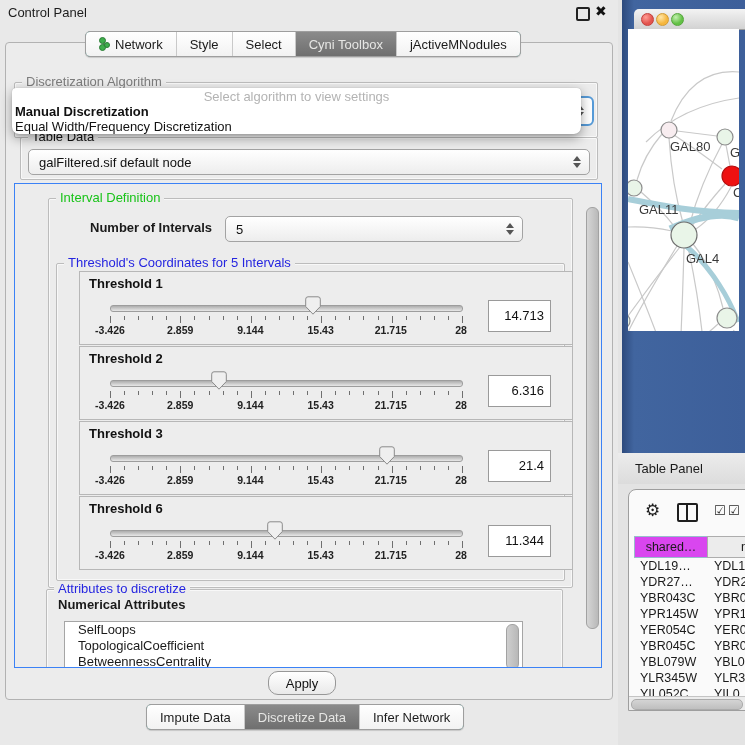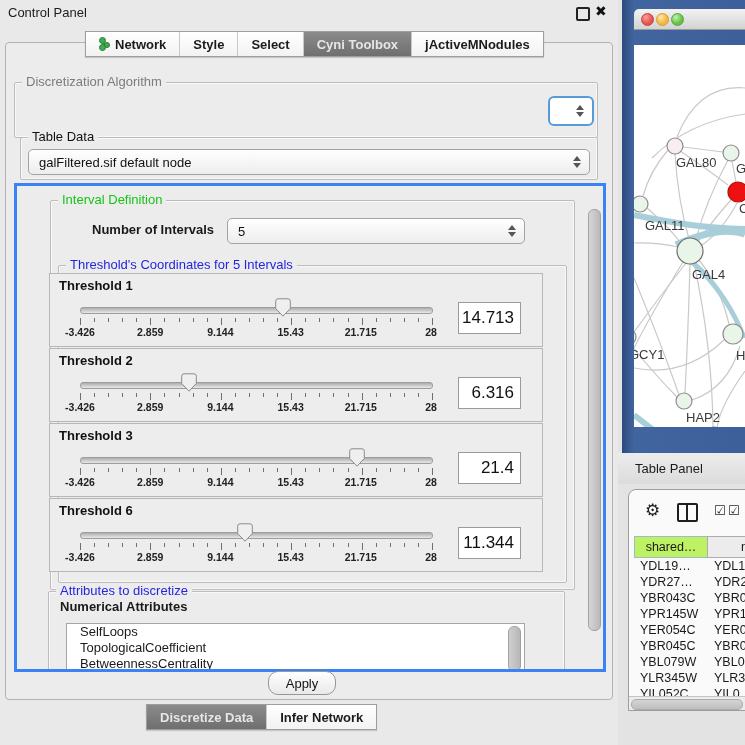--- a/index.html
+++ b/index.html
@@ -7,22 +7,22 @@
         font-family:"Liberation Sans","DejaVu Sans",sans-serif;color:#1a1a1a;}
   .abs{position:absolute;}
 
   
   #cp{left:0;top:0;width:618px;height:745px;background:#E9E9E9;}
   #cp-titlebar{left:0;top:0;width:618px;height:26px;}
   #cp-title{left:8px;top:5px;font-size:13px;color:#1c1c1c;}
   #float-ic{left:576px;top:7px;width:10px;height:10px;border:2px solid #222;border-radius:2px;}
   #close-ic{left:595px;top:3px;font-size:14px;font-weight:bold;color:#111;}
 
-  .segbar{display:flex;border:1px solid #9e9e9e;border-radius:0;background:#0f766e;
-          box-shadow:0 1px 1px rgba(0,0,0,.15);overflow:hidden;height:24px;font-weight:bold;}
+  .segbar{display:flex;border:1px solid #9e9e9e;border-radius:5px;background:#0f766e;
+          box-shadow:0 1px 1px rgba(0,0,0,.15);overflow:hidden;height:24px;}
   .seg{display:flex;align-items:center;gap:5px;padding:0 13px;font-size:13px;color:#1b1b1b;
        border-right:1px solid #c9c9c9;background:linear-gradient(#ffffff,#f2f2f2);white-space:nowrap;}
   .seg:last-child{border-right:none;}
   .seg.sel{background:linear-gradient(#8b8b8b,#6f6f6f);color:#e6e6e4;}
   #top-tabs{left:85px;top:31px;}
   #bottom-tabs{left:146px;top:704px;}
   .net-ic{display:inline-block;width:11px;height:14px;position:relative;}
   .net-ic i{position:absolute;width:5px;height:5px;border-radius:50%;background:#3fae4c;border:1px solid #2c7d36;}
   .net-ic i:nth-child(1){left:2px;top:0;}
   .net-ic i:nth-child(2){left:0px;bottom:0;}
@@ -52,75 +52,75 @@
   
   #popup{left:12px;top:88px;width:569px;height:46px;background:#ffffff;z-index:50;
          border-radius:4px 4px 7px 7px;box-shadow:0 4px 12px rgba(0,0,0,.38),0 0 1px rgba(0,0,0,.3);}
   #popup .prompt{height:15px;padding-top:1px;text-align:center;font-size:13px;color:#b3b3b3;}
   #popup .opt{height:15px;padding-left:3px;font-size:13px;color:#111;white-space:nowrap;}
   #popup .opt.hl{font-weight:bold;}
   #focus-combo{left:548px;top:96px;width:42px;height:26px;background:#fff;border:2px solid #579bd8;
                border-radius:6px;z-index:5;}
 
   
-  #scrollpane{left:14px;top:183px;width:586px;height:483px;border:3px solid #3b82f6;
+  #scrollpane{left:14px;top:183px;width:586px;height:483px;border:1px solid #3b82f6;
               background:#ECECEC;overflow:hidden;}
   .vscroll-thumb{position:absolute;left:571px;top:23px;width:11px;height:420px;border-radius:6px;
                  background:linear-gradient(90deg,#d6d6d6,#b9b9b9);border:1px solid #a2a2a2;}
 
-  .th-block{position:absolute;left:32px;width:492px;height:72px;background:#EDEDED;border:1px solid #b7b7b7;}
+  .th-block{position:absolute;left:64px;width:492px;height:72px;background:#EDEDED;border:1px solid #b7b7b7;}
   .th-label{position:absolute;left:9px;top:4px;font-size:13px;font-weight:bold;color:#111;}
   .track{position:absolute;left:30px;top:33px;width:351px;height:5px;border-radius:3px;
          background:linear-gradient(#adadad,#e8e8e8);border:1px solid #9d9d9d;}
   .thumb{position:absolute;top:24px;width:16px;height:19px;}
   .ticks{position:absolute;left:30px;top:44px;width:352px;height:8px;}
   .ticks i{position:absolute;top:0;width:1px;height:4px;background:#6f6f6f;}
   .ticks i.major{height:7px;}
   .scale-labels{position:absolute;left:30px;top:52px;width:351px;height:12px;}
   .scale-labels span{position:absolute;transform:translateX(-50%);font-size:10.5px;font-weight:bold;color:#222;white-space:nowrap;}
   .value-box{position:absolute;left:408px;top:28px;width:55px;height:30px;background:#fff;
-             border:1px solid #9a9a9a;font-size:17px;color:#111;text-align:right;line-height:30px;padding-right:6px;}
+             border:1px solid #9a9a9a;font-size:13px;color:#111;text-align:right;line-height:30px;padding-right:6px;}
 
   #attr-list{position:absolute;left:49px;top:437px;width:457px;height:60px;background:#fff;
              border:1px solid #a5a5a5;overflow:hidden;font-size:13px;}
   #attr-list .row{height:16px;padding-left:13px;white-space:nowrap;}
   #attr-scroll{position:absolute;right:3px;top:2px;width:11px;height:44px;border-radius:6px;
                background:linear-gradient(90deg,#cfcfcf,#b8b8b8);border:1px solid #a2a2a2;}
 
   #apply-btn{left:268px;top:671px;width:66px;height:22px;background:linear-gradient(#ffffff,#e9e9e9);
              border:1px solid #979797;border-radius:10px;font-size:13px;color:#111;
              display:flex;align-items:center;justify-content:center;}
 
   
   #netwin{left:622px;top:0;width:123px;height:453px;
           background:linear-gradient(90deg,#2d4a7d,#41659f 12px,#3d5f9a);}
   #net-titlebar{left:12px;top:9px;width:111px;height:20px;border-radius:5px 0 0 0;
                 background:linear-gradient(#f3f3f3,#d2d2d2);border-bottom:1px solid #9b9b9b;}
   .tl{position:absolute;top:4px;width:11px;height:11px;border-radius:50%;}
   #tl-red{left:7px;background:radial-gradient(circle at 35% 30%,#ff9d94,#e3544e 60%);border:1px solid #c2403c;}
   #tl-yellow{left:22px;background:radial-gradient(circle at 35% 30%,#ffe6a8,#f5b63e 60%);border:1px solid #d29b33;}
   #tl-green{left:37px;background:radial-gradient(circle at 35% 30%,#c3f0b0,#63c146 60%);border:1px solid #55a53c;}
-  #net-view{left:12px;top:29px;width:111px;height:382px;background:#ffffff;overflow:hidden;margin-top:16px;}
+  #net-view{left:6px;top:29px;width:111px;height:302px;background:#ffffff;overflow:hidden;}
 
   
   #tp-header{left:618px;top:453px;width:127px;height:31px;background:linear-gradient(#ececec,#dcdcdc);
              border-bottom:1px solid #bdbdbd;}
   #tp-title{left:17px;top:8px;font-size:13px;color:#1b1b1b;}
   #tp-region{left:618px;top:484px;width:127px;height:261px;background:#E3E3E3;}
   #tp-panel{left:10px;top:5px;width:117px;height:220px;background:#fafafa;border:1px solid #9e9e9e;
             border-radius:8px 0 0 0;overflow:hidden;}
   #tp-toolbar{position:absolute;left:0;top:0;width:100%;height:40px;}
   #gear-ic{position:absolute;left:16px;top:10px;font-size:17px;color:#1e1e1e;}
   #split-ic{position:absolute;left:48px;top:13px;width:17px;height:15px;border:2px solid #1e1e1e;border-radius:2px;}
   #split-ic i{position:absolute;left:7px;top:0;width:2px;height:100%;background:#1e1e1e;}
   .cb-ic{position:absolute;top:16px;font-size:13px;color:#2a2a2a;line-height:10px;}
   #tbl{position:absolute;left:5px;top:46px;width:160px;font-size:12.5px;}
   .hrow{display:flex;height:22px;}
   .hcell{border:1px solid #adadad;display:flex;align-items:center;justify-content:center;color:#1a1a1a;}
-  .hcell.c1{width:72px;background:#bef264;border-color:#98bdcb;}
+  .hcell.c1{width:72px;background:#d946ef;border-color:#98bdcb;}
   .hcell.c2{width:80px;background:#ececec;margin-left:-1px;}
   .trow{display:flex;height:16px;align-items:center;}
   .tcell1{width:62px;padding-left:6px;white-space:nowrap;overflow:hidden;}
   .tcell2{width:70px;padding-left:12px;white-space:nowrap;overflow:hidden;}
   #hscroll{position:absolute;left:0px;top:206px;width:117px;height:13px;background:#ececec;border-top:1px solid #c4c4c4;}
   #hscroll i{position:absolute;left:2px;top:2px;width:110px;height:9px;border-radius:5px;
              background:linear-gradient(#d4d4d4,#bfbfbf);border:1px solid #ababab;}
 
   svg text{font-family:"Liberation Sans","DejaVu Sans",sans-serif;font-size:13px;fill:#3a3a3a;}
 </style>
@@ -165,20 +165,25 @@
     <div class="group" style="left:14px;top:82px;width:582px;height:54px;">
       <span class="group-title gt-gray">Discretization Algorithm</span>
     </div>
     <div id="focus-combo" class="abs">
       <span class="stepper">
           <b class="up"></b>
           <b class="dn"></b>
         </span>
     </div>
 
+    <div id="popup" class="abs">
+      <div class="prompt">Select algorithm to view settings</div>
+      <div class="opt hl">Manual Discretization</div>
+      <div class="opt">Equal Width/Frequency Discretization</div>
+    </div>
 
     <div class="group" style="left:20px;top:137px;width:576px;height:41px;">
       <span class="group-title gt-black">Table Data</span>
     </div>
     <div class="combo" style="left:28px;top:149px;width:560px;height:24px;">
       <span class="val">galFiltered.sif default node</span>
       <span class="stepper">
           <b class="up"></b>
           <b class="dn"></b>
         </span>
@@ -389,20 +394,23 @@
           <div class="row">TopologicalCoefficient</div>
           <div class="row">BetweennessCentrality</div>
         </div>
 
       <div class="vscroll-thumb"></div>
     </div>
 
     <div id="apply-btn" class="abs">Apply</div>
 
     <div id="bottom-tabs" class="abs segbar">
+        <div class="seg">
+          <span>Impute Data</span>
+        </div>
         <div class="seg sel">
           <span>Discretize Data</span>
         </div>
         <div class="seg">
           <span>Infer Network</span>
         </div>
       </div>
   </div>
 
   <div id="netwin" class="abs">

